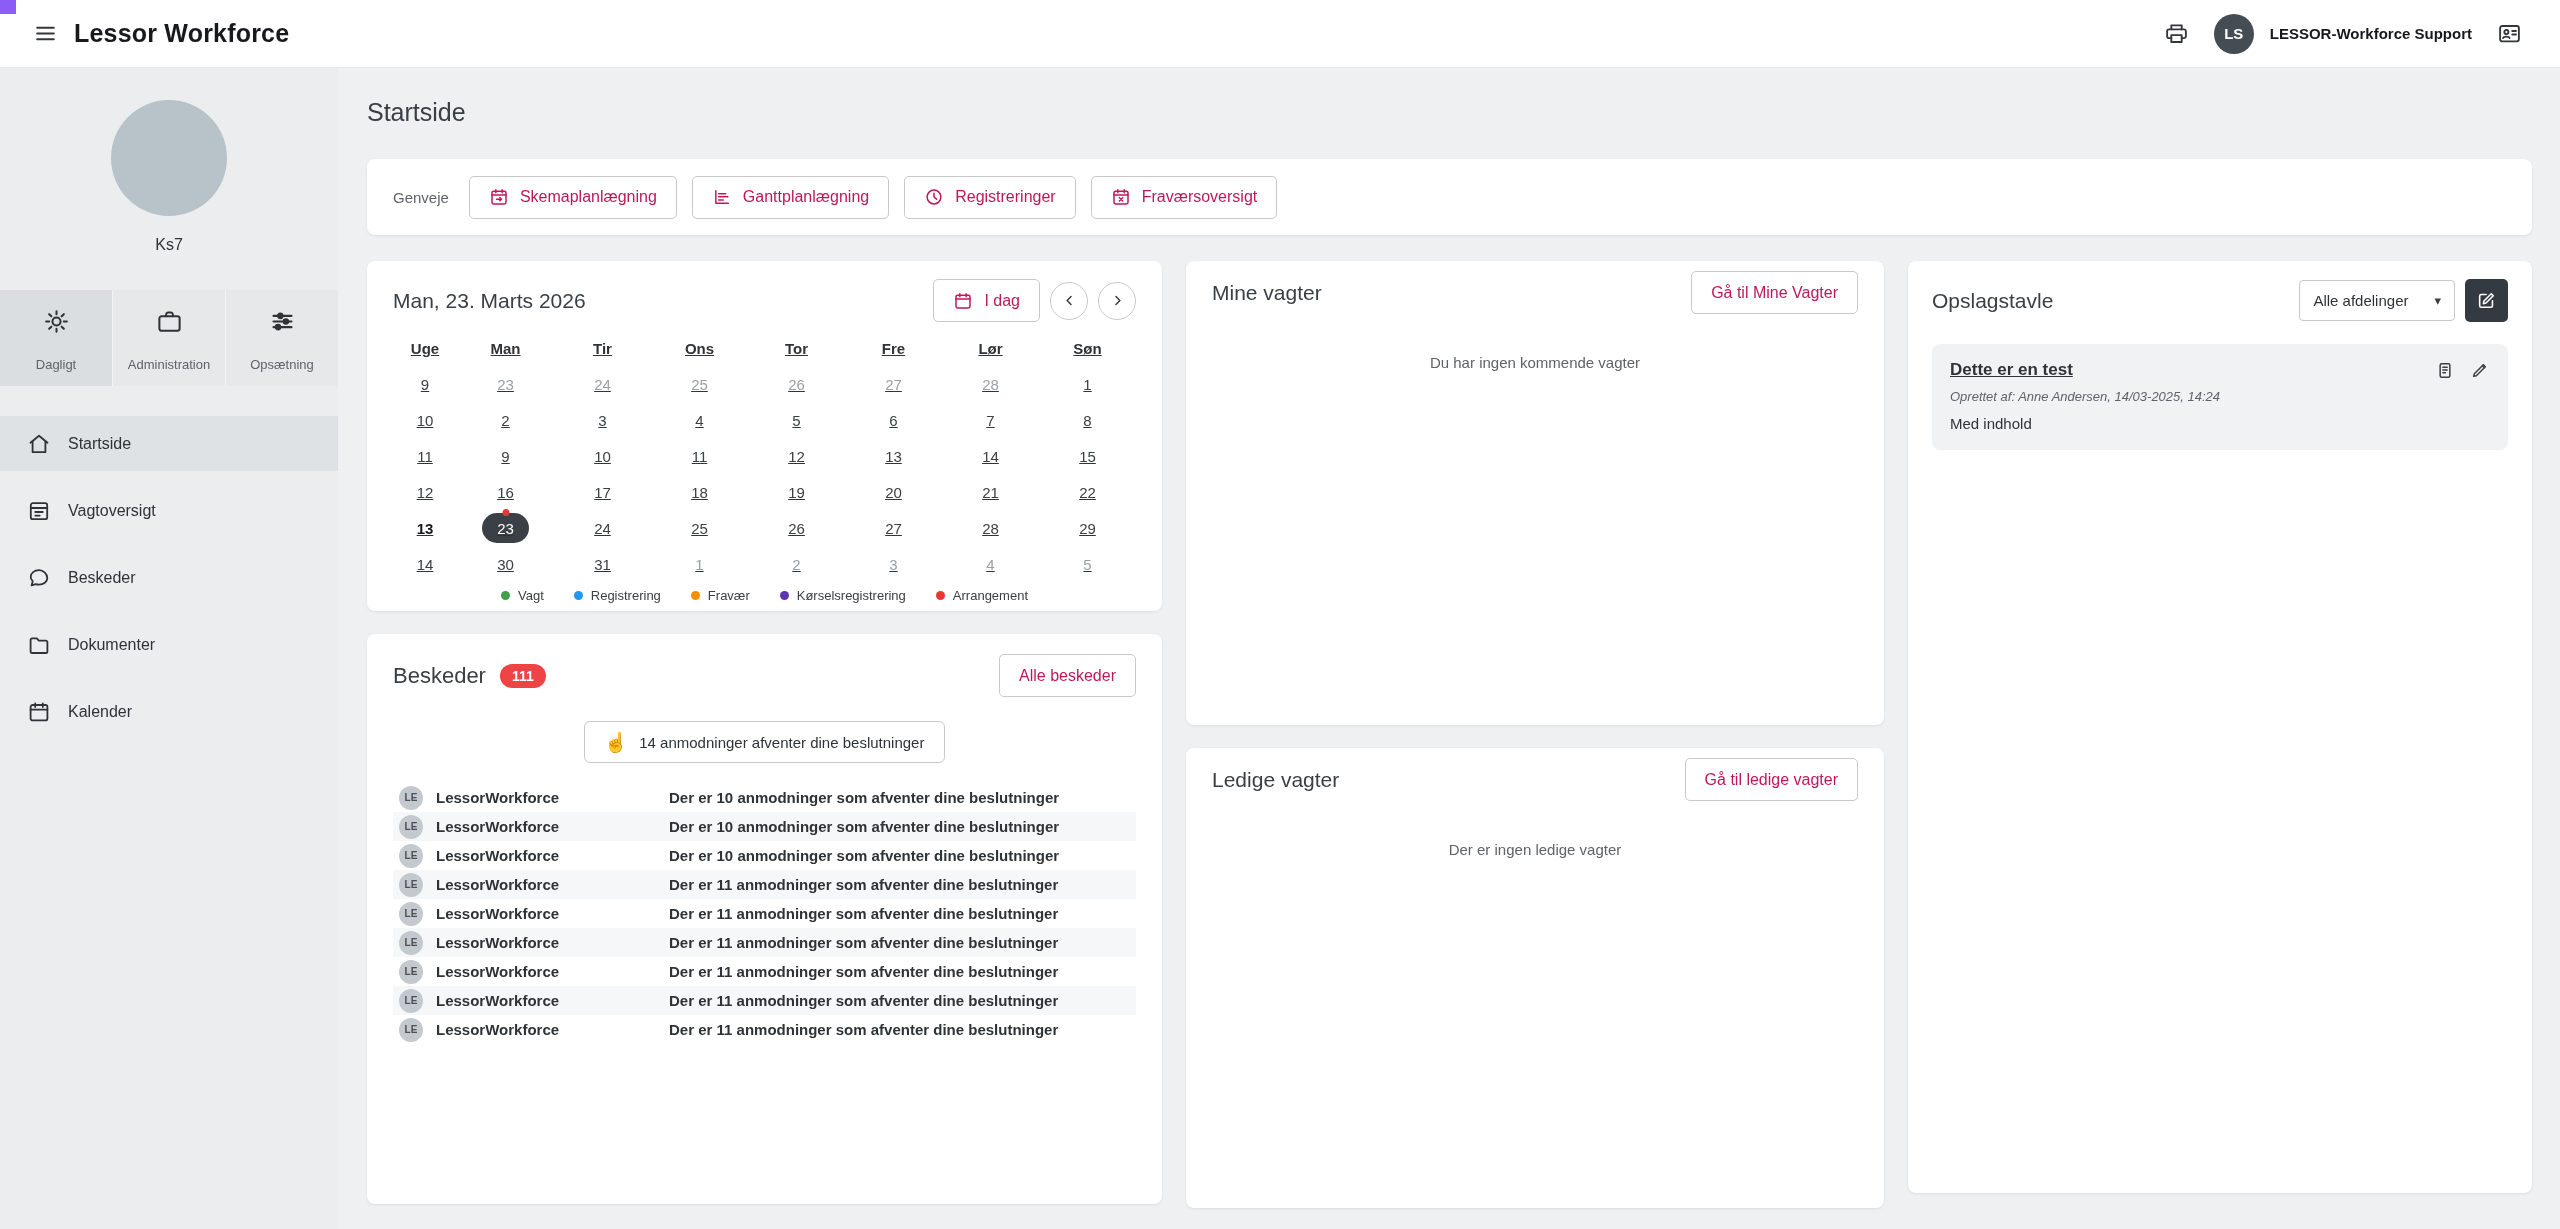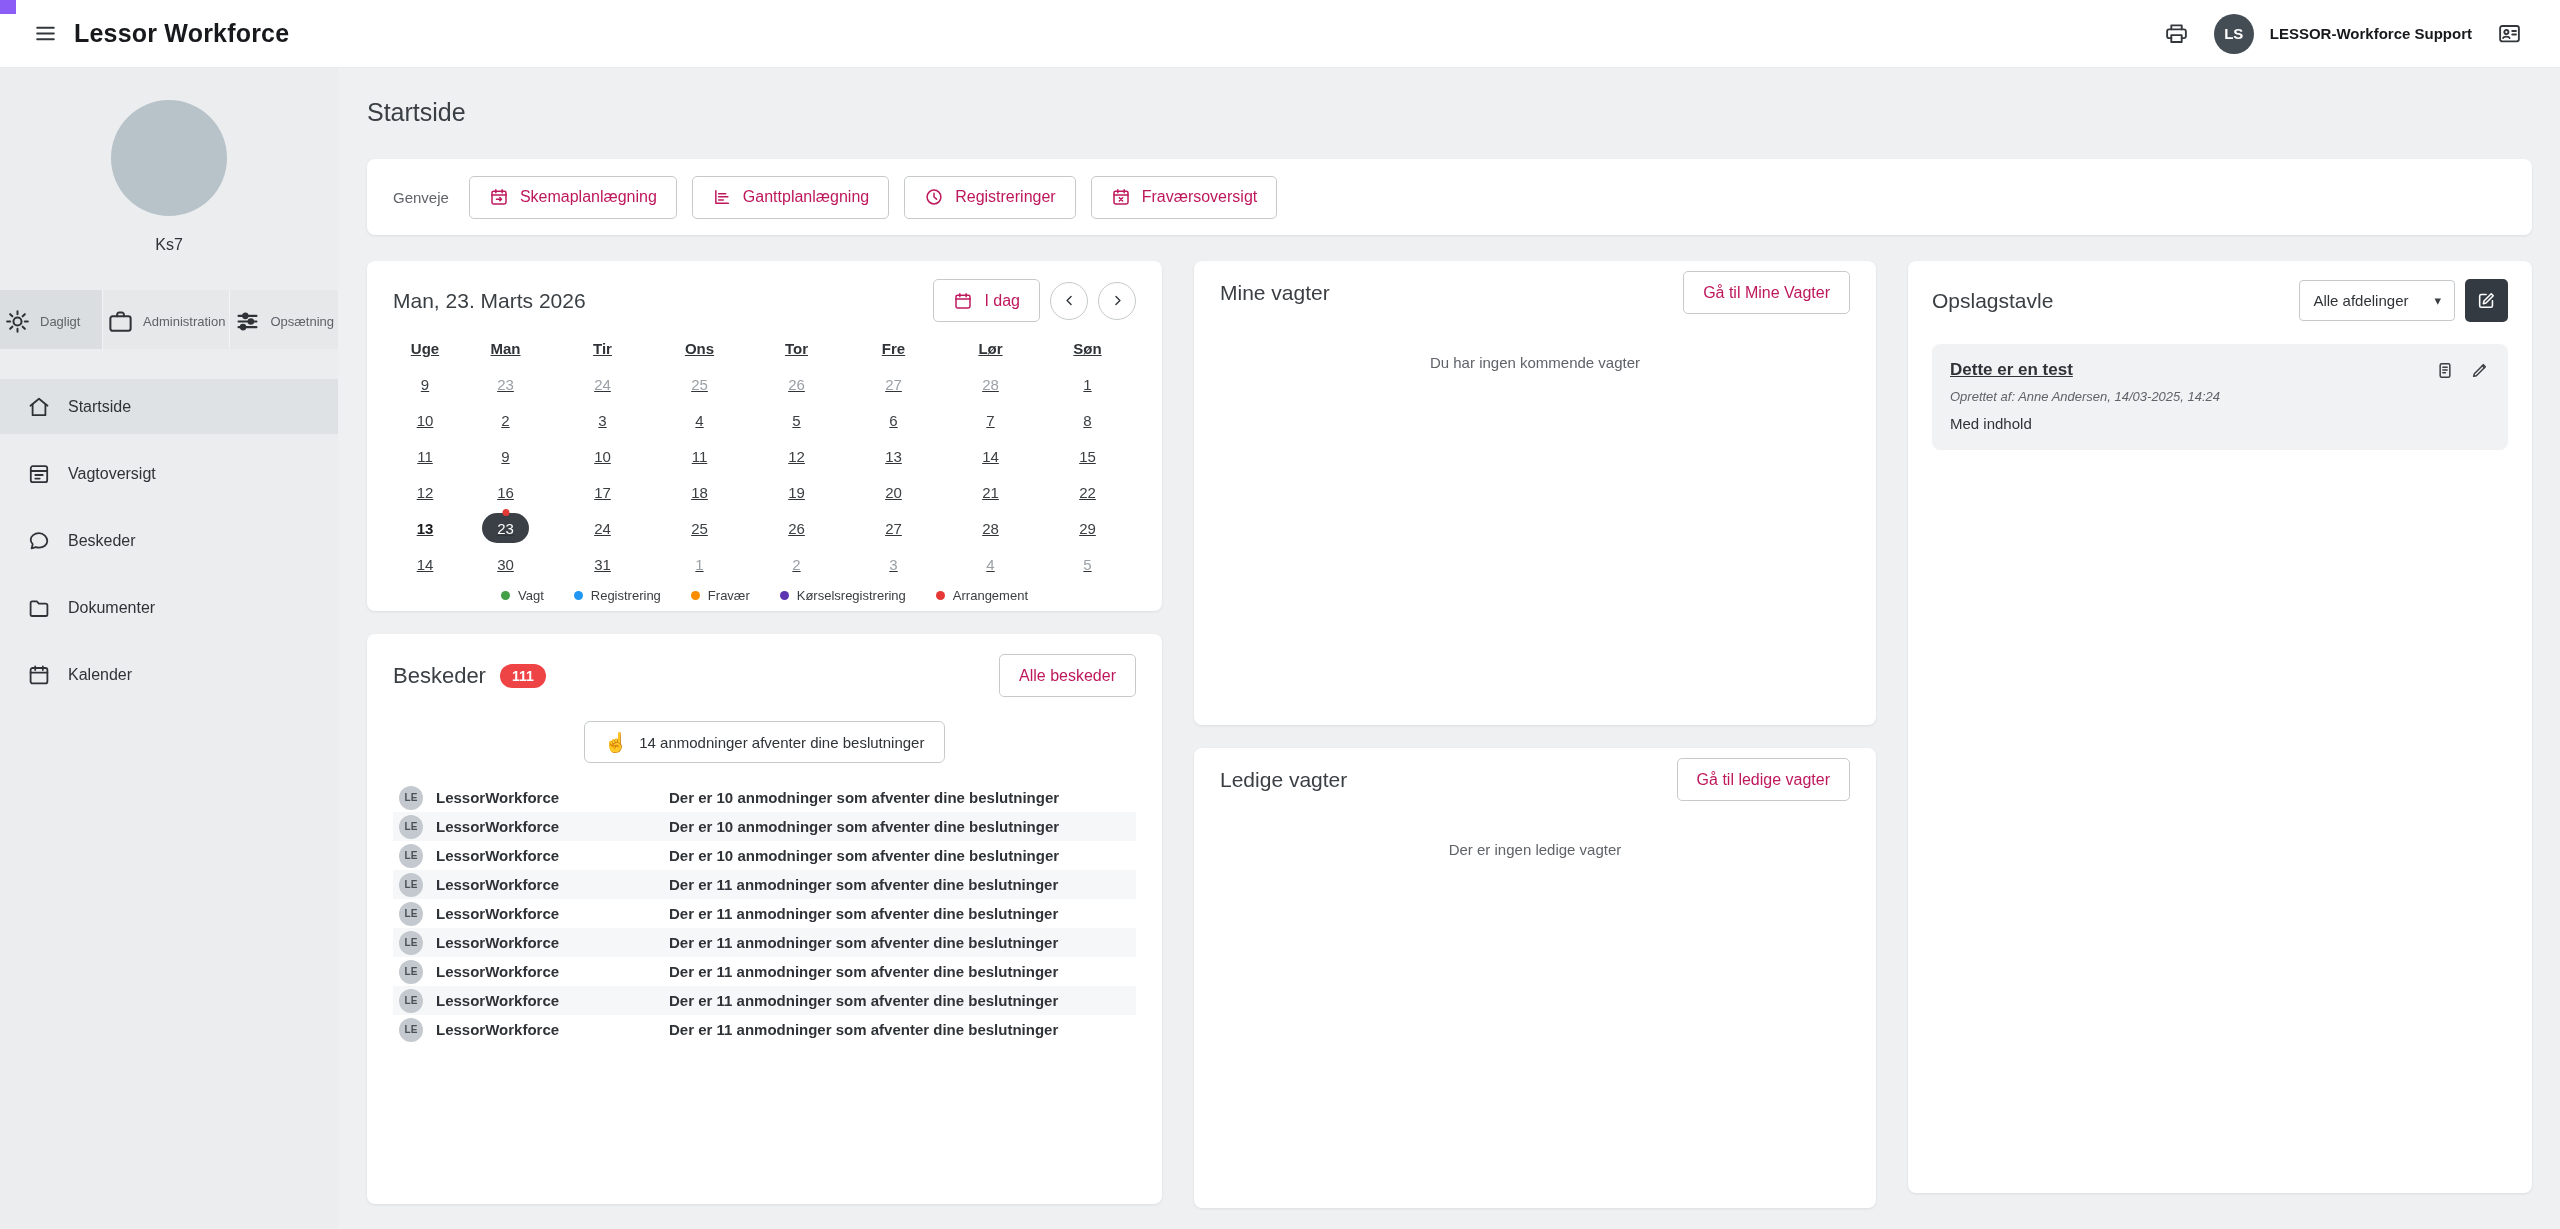--- a/index.html
+++ b/index.html
@@ -26,21 +26,21 @@
   .brand { font-size:25px; font-weight:700; color:#17191c; margin-left:8px; letter-spacing:.2px; }
   .topbar-right { margin-left:auto; display:flex; align-items:center; gap:16px; }
   .avatar-sm { width:40px; height:40px; border-radius:50%; background:#454d54; color:#fff; font-size:15px; font-weight:700; display:flex; align-items:center; justify-content:center; cursor:pointer; }
   .user-name { font-size:15px; font-weight:700; color:#17191c; }
 
   
   .sidebar { position:fixed; top:60px; left:0; bottom:0; width:338px; background:#ebedef; z-index:30; }
   .side-avatar { width:116px; height:116px; border-radius:50%; background:#b7c2c9; margin:40px auto 0; cursor:pointer; }
   .side-avatar-label { text-align:center; margin-top:20px; font-size:16px; color:#2f3337; }
   .side-tabs { display:flex; margin-top:36px; }
-  .side-tab { flex:1; display:flex; align-items:center; gap:9px; padding:18px 4px 14px; cursor:pointer; background:#e6e8ea; border-right:1px solid #f2f3f4; }
+  .side-tab { flex:1; display:flex; flex-direction:column; align-items:center; gap:22px; padding:18px 4px 14px; cursor:pointer; background:#e6e8ea; border-right:1px solid #f2f3f4; }
   .side-tab:last-child { border-right:none; }
   .side-tab.active { background:#dbdee1; }
   .side-tab .svg-icon { width:27px; height:27px; color:#2f3337; }
   .side-tab .label { font-size:13px; color:#5f6368; }
   .side-nav { margin-top:30px; display:flex; flex-direction:column; }
   .side-item { display:flex; align-items:center; gap:17px; height:55px; padding:0 27px; font-size:16px; color:#2f3337; cursor:pointer; margin-bottom:12px; }
   .side-item.active { background:#dfe2e5; }
   .side-item .svg-icon { width:24px; height:24px; color:#2f3337; }
 
   
@@ -51,21 +51,21 @@
   .shortcuts { margin-top:32px; height:76px; display:flex; align-items:center; padding:0 26px; }
   .shortcut-label { font-size:15px; color:#5f6368; margin-right:20px; }
   .shortcut-buttons { display:flex; gap:15px; }
   .btn {
     display:inline-flex; align-items:center; gap:11px; height:43px; padding:0 19px;
     background:#fff; border:1px solid #c6cacd; border-radius:5px;
     font-size:16px; font-weight:500; color:#be185d; cursor:pointer; white-space:nowrap;justify-content:flex-end;
   }
   .btn .svg-icon { width:20px; height:20px; }
 
-  .columns { display:flex; gap:32px; margin-top:26px; align-items:flex-start; }
+  .columns { display:flex; gap:24px; margin-top:26px; align-items:flex-start; }
   .col { display:flex; flex-direction:column; gap:23px; }
   .col-left { width:795px; flex:none; }
   .col-mid  { flex:1; }
   .col-right{ width:624px; flex:none; }
 
   .card-header { display:flex; align-items:center; }
   .card-title { font-size:21px; font-weight:400; color:#3a3f44; }
   .header-actions { margin-left:auto; display:flex; align-items:center; gap:10px; }
   .round-btn { width:38px; height:38px; border-radius:50%; border:1px solid #c6cacd; background:#fff; display:flex; align-items:center; justify-content:center; cursor:pointer; color:#33373b; }
   .round-btn svg { width:17px; height:17px; }

